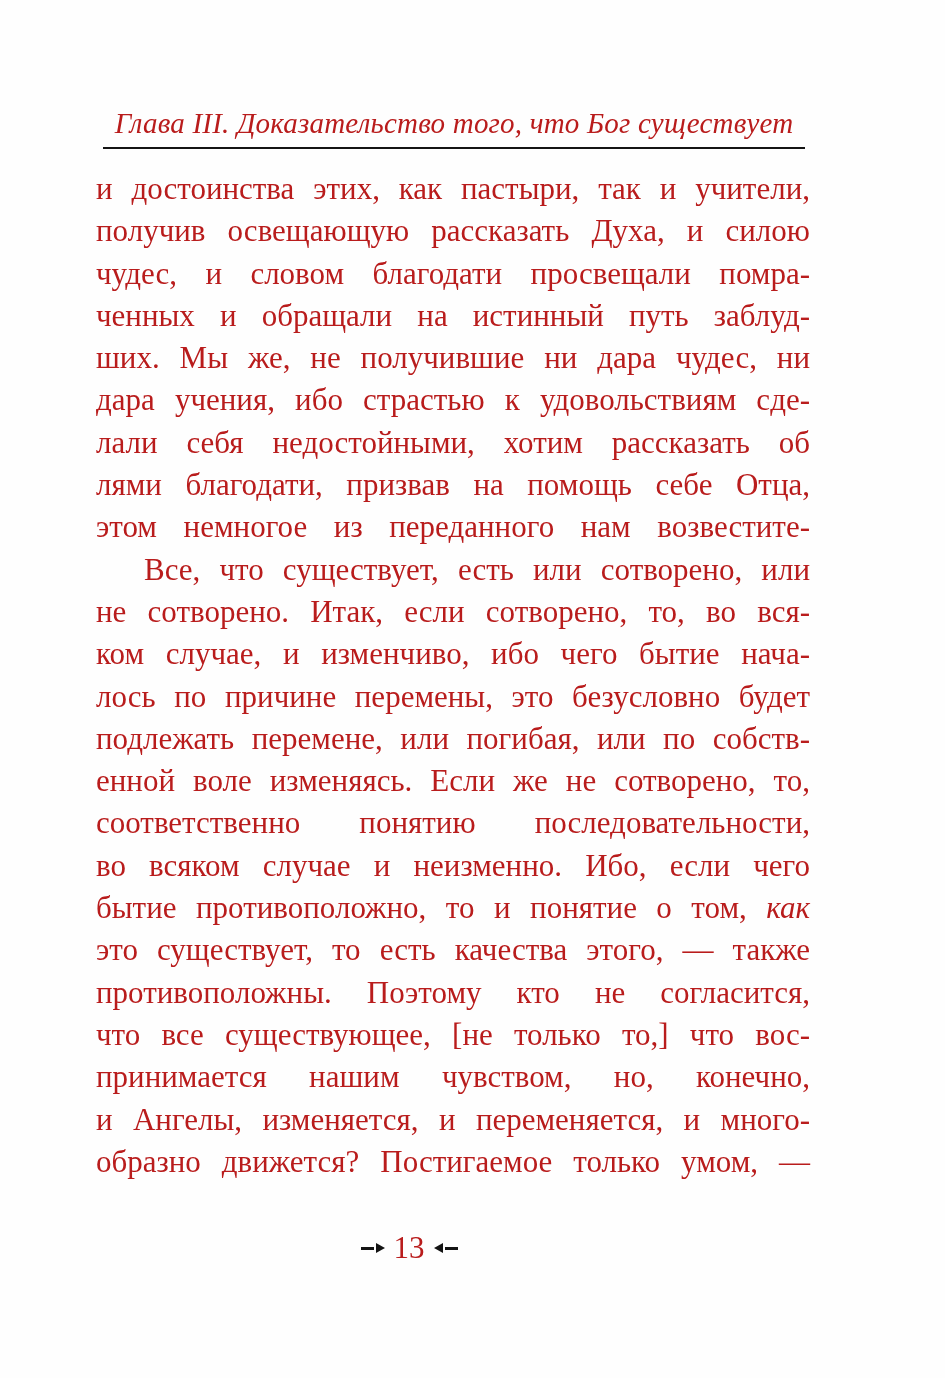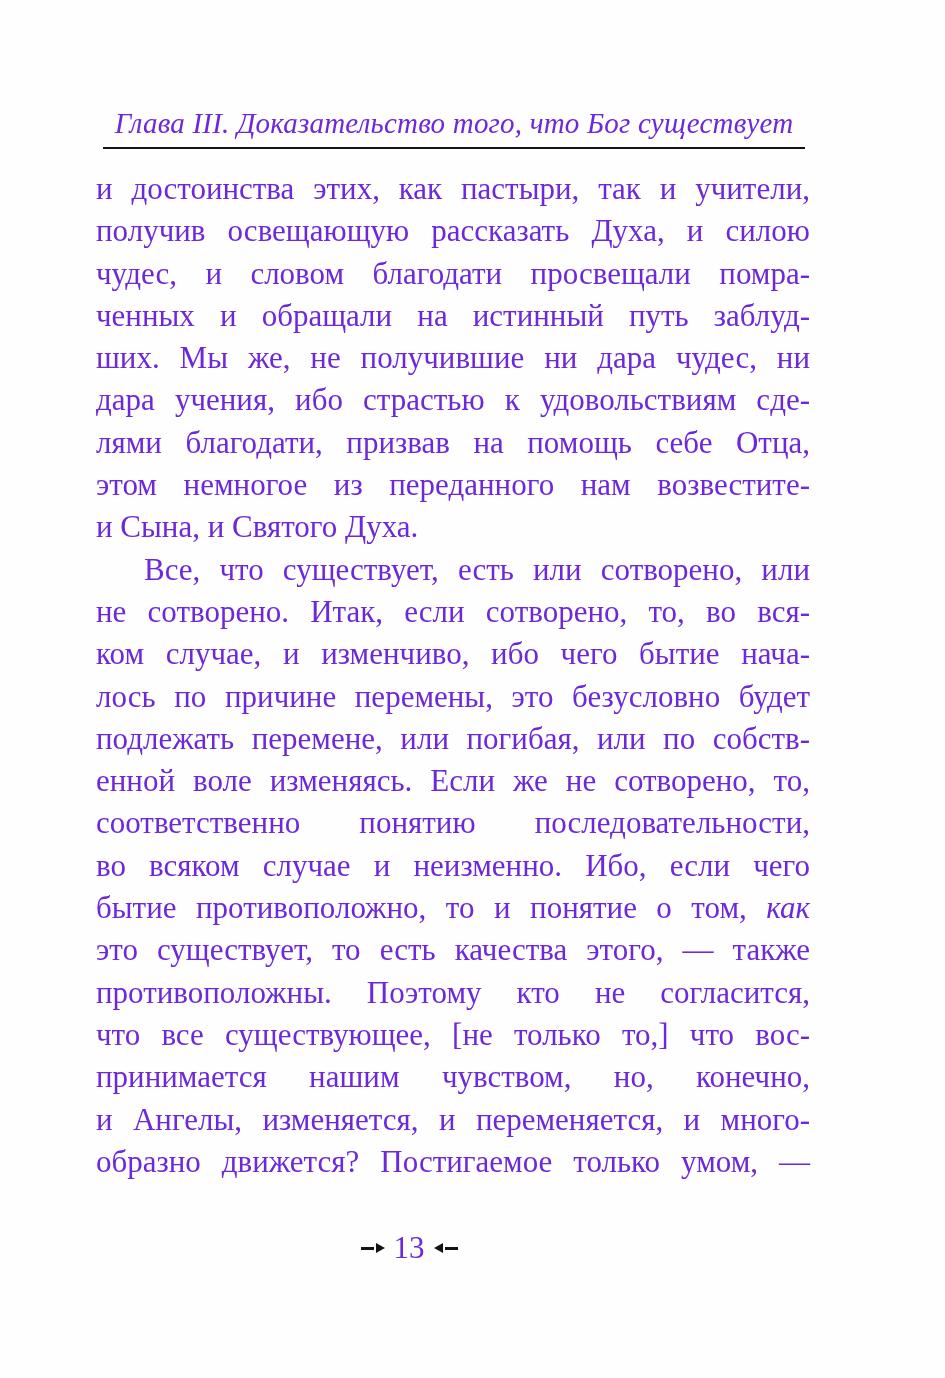--- a/index.html
+++ b/index.html
@@ -7,21 +7,21 @@
     padding: 0;
     background: #ffffff;
   }
   .page {
     position: relative;
     width: 945px;
     height: 1378px;
     background: #fefefe;
     overflow: hidden;
     font-family: "Liberation Serif", "DejaVu Serif", serif;
-    color: #6d28d9;
+    color: #b91c1c;
   }
   .running-head {
     position: absolute;
     top: 104px;
     left: 103px;
     width: 702px;
     text-align: center;
     font-style: italic;
     font-size: 29px;
     line-height: 38px;
@@ -107,23 +107,23 @@
   <div class="head-rule"></div>
 
   <div class="body-text">
 
     <div class="line">и достоинства этих, как пастыри, так и учители,</div>
     <div class="line">получив освещающую рассказать Духа, и силою</div>
     <div class="line">чудес, и словом благодати просвещали помра-</div>
     <div class="line">ченных и обращали на истинный путь заблуд-</div>
     <div class="line">ших. Мы же, не получившие ни дара чудес, ни</div>
     <div class="line">дара учения, ибо страстью к удовольствиям сде-</div>
+    <div class="line">лали себя недостойными, хотим рассказать об</div>
     <div class="line">лями благодати, призвав на помощь себе Отца,</div>
     <div class="line">этом немногое из переданного нам возвестите-</div>
-    <div class="line para-end">и Сына, и Святого Духа.</div>
 
     <div class="line indent">Все, что существует, есть или сотворено, или</div>
     <div class="line">не сотворено. Итак, если сотворено, то, во вся-</div>
     <div class="line">ком случае, и изменчиво, ибо чего бытие нача-</div>
     <div class="line">лось по причине перемены, это безусловно будет</div>
     <div class="line">подлежать перемене, или погибая, или по собств-</div>
     <div class="line">енной воле изменяясь. Если же не сотворено, то,</div>
     <div class="line">соответственно понятию последовательности,</div>
     <div class="line">во всяком случае и неизменно. Ибо, если чего</div>
     <div class="line"><span>бытие противоположно, то и понятие о том, </span><span class="ital">как</span></div>

